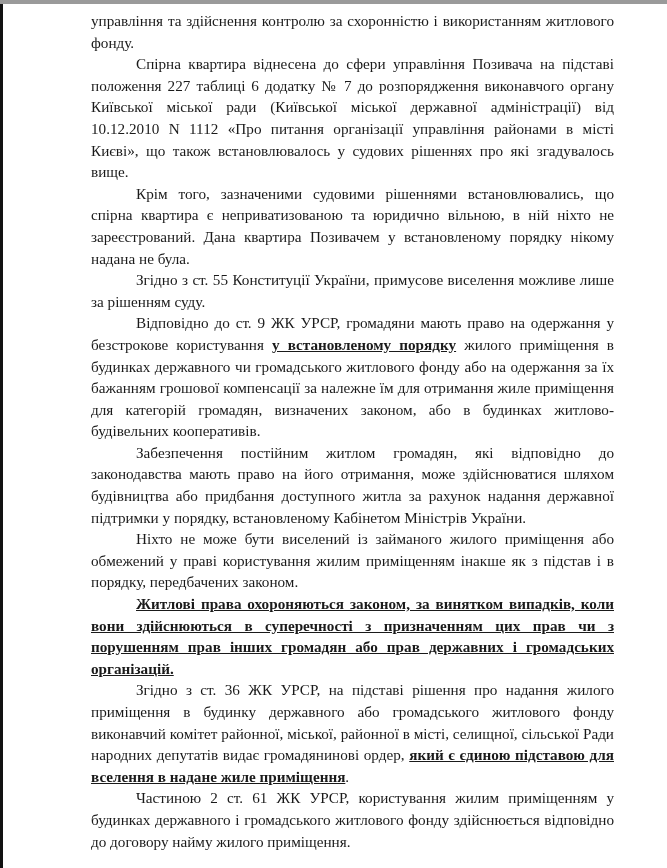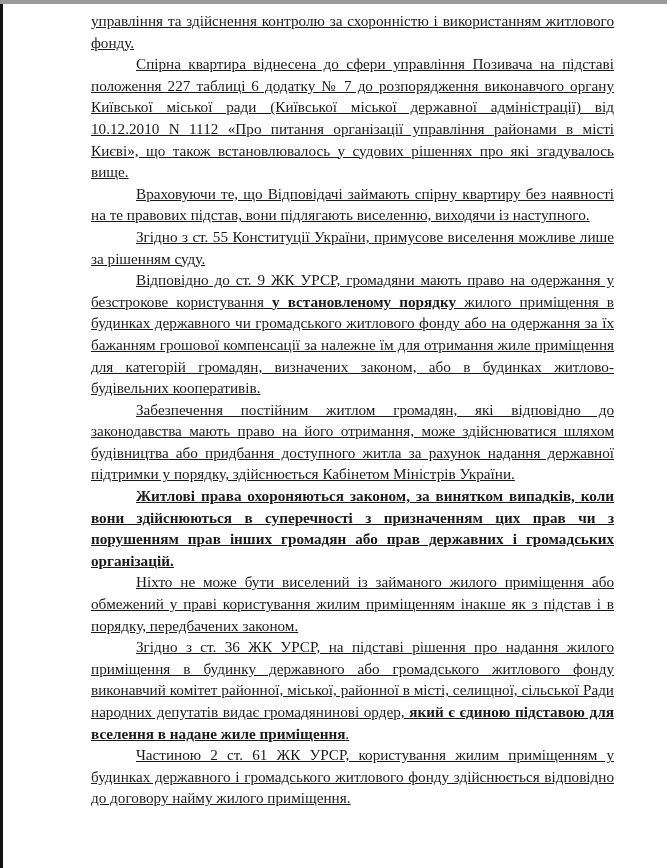--- a/index.html
+++ b/index.html
@@ -1,33 +1,33 @@
 <!DOCTYPE html>
 <html><head>
 <meta charset="utf-8">
 <style>
   html, body { margin:0; padding:0; }
   body { width:667px; height:868px; background:#fff; overflow:hidden; position:relative;
          font-family:"Liberation Serif", serif; color:#1a1a1a; }
   .topbar { position:absolute; left:0; top:0; width:667px; height:4px; background:#9a9a9a; }
   .leftbar { position:absolute; left:0; top:4px; width:3px; height:864px; background:#111; }
   .page { position:absolute; left:91px; top:10px; width:523px; font-size:15.2px; line-height:21.6px; }
-  .p { text-align:justify; margin:0;text-decoration:underline; }
+  .p { text-align:justify; margin:0; }
   .ind { text-indent:45px; }
   .bu { font-weight:bold; text-decoration:underline;margin-top:16px; }
 </style>
 </head>
 <body>
 
 <div class="topbar"></div>
 <div class="leftbar"></div>
 <div class="page" id="page">
     <p class="p"><span>управління та здійснення контролю за схоронністю і використанням житлового фонду.</span></p>
     <p class="p ind"><span>Спірна квартира віднесена до сфери управління Позивача на підставі положення 227 таблиці 6 додатку № 7 до розпорядження виконавчого органу Київської міської ради (Київської міської державної адміністрації) від 10.12.2010 N 1112 «Про питання організації управління районами в місті Києві», що також встановлювалось у судових рішеннях про які згадувалось вище.</span></p>
-    <p class="p ind"><span>Враховуючи те, що Відповідачі займають спірну квартиру без наявності на те правових підстав, вони підлягають виселенню, виходячи із наступного.</span></p>
+    <p class="p ind"><span>Крім того, зазначеними судовими рішеннями встановлювались, що спірна квартира є неприватизованою та юридично вільною, в ній ніхто не зареєстрований. Дана квартира Позивачем у встановленому порядку нікому надана не була.</span></p>
     <p class="p ind"><span>Згідно з ст. 55 Конституції України, примусове виселення можливе лише за рішенням суду.</span></p>
     <p class="p ind"><span>Відповідно до ст. 9 ЖК УРСР, громадяни мають право на одержання у безстрокове користування </span><span class="bu">у встановленому порядку</span><span> жилого приміщення в будинках державного чи громадського житлового фонду або на одержання за їх бажанням грошової компенсації за належне їм для отримання жиле приміщення для категорій громадян, визначених законом, або в будинках житлово-будівельних кооперативів.</span></p>
-    <p class="p ind"><span>Забезпечення постійним житлом громадян, які відповідно до законодавства мають право на його отримання, може здійснюватися шляхом будівництва або придбання доступного житла за рахунок надання державної підтримки у порядку, здійснюється Кабінетом Міністрів України.</span></p>
+    <p class="p ind"><span>Забезпечення постійним житлом громадян, які відповідно до законодавства мають право на його отримання, може здійснюватися шляхом будівництва або придбання доступного житла за рахунок надання державної підтримки у порядку, встановленому Кабінетом Міністрів України.</span></p>
+    <p class="p ind"><span>Ніхто не може бути виселений із займаного жилого приміщення або обмежений у праві користування жилим приміщенням інакше як з підстав і в порядку, передбачених законом.</span></p>
     <p class="p ind"><span class="bu">Житлові права охороняються законом, за винятком випадків, коли вони здійснюються в суперечності з призначенням цих прав чи з порушенням прав інших громадян або прав державних і громадських організацій.</span></p>
-    <p class="p ind"><span>Ніхто не може бути виселений із займаного жилого приміщення або обмежений у праві користування жилим приміщенням інакше як з підстав і в порядку, передбачених законом.</span></p>
     <p class="p ind"><span>Згідно з ст. 36 ЖК УРСР, на підставі рішення про надання жилого приміщення в будинку державного або громадського житлового фонду виконавчий комітет районної, міської, районної в місті, селищної, сільської Ради народних депутатів видає громадянинові ордер, </span><span class="bu">який є єдиною підставою для вселення в надане жиле приміщення</span><span>.</span></p>
     <p class="p ind"><span>Частиною 2 ст. 61 ЖК УРСР, користування жилим приміщенням у будинках державного і громадського житлового фонду здійснюється відповідно до договору найму жилого приміщення. </span></p>
   </div>
 
 </body></html>

